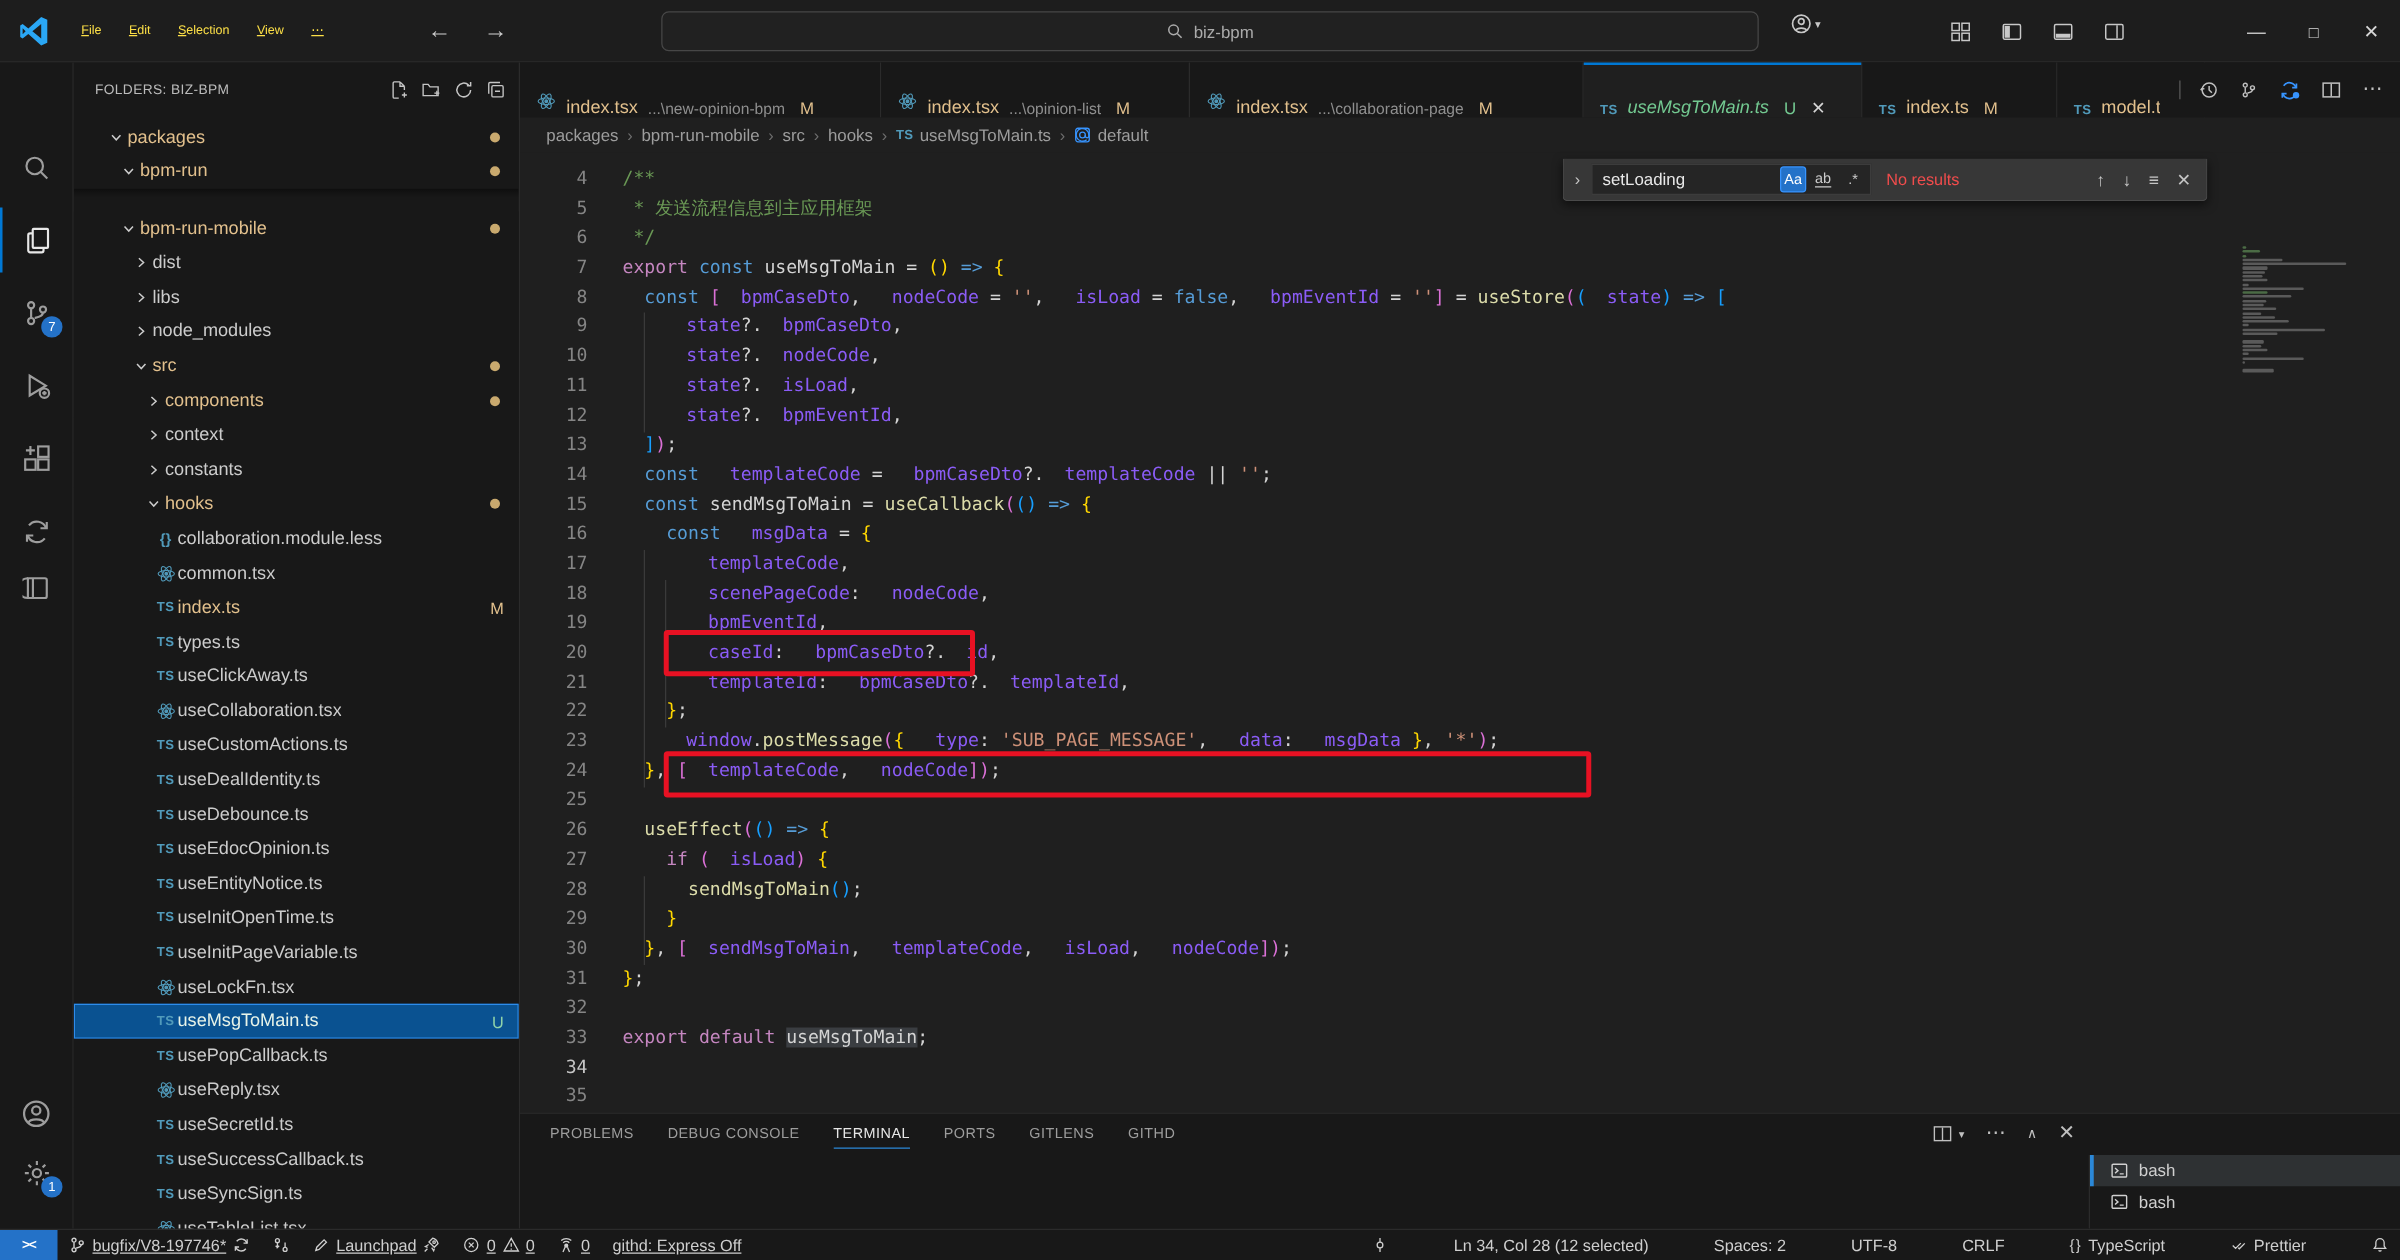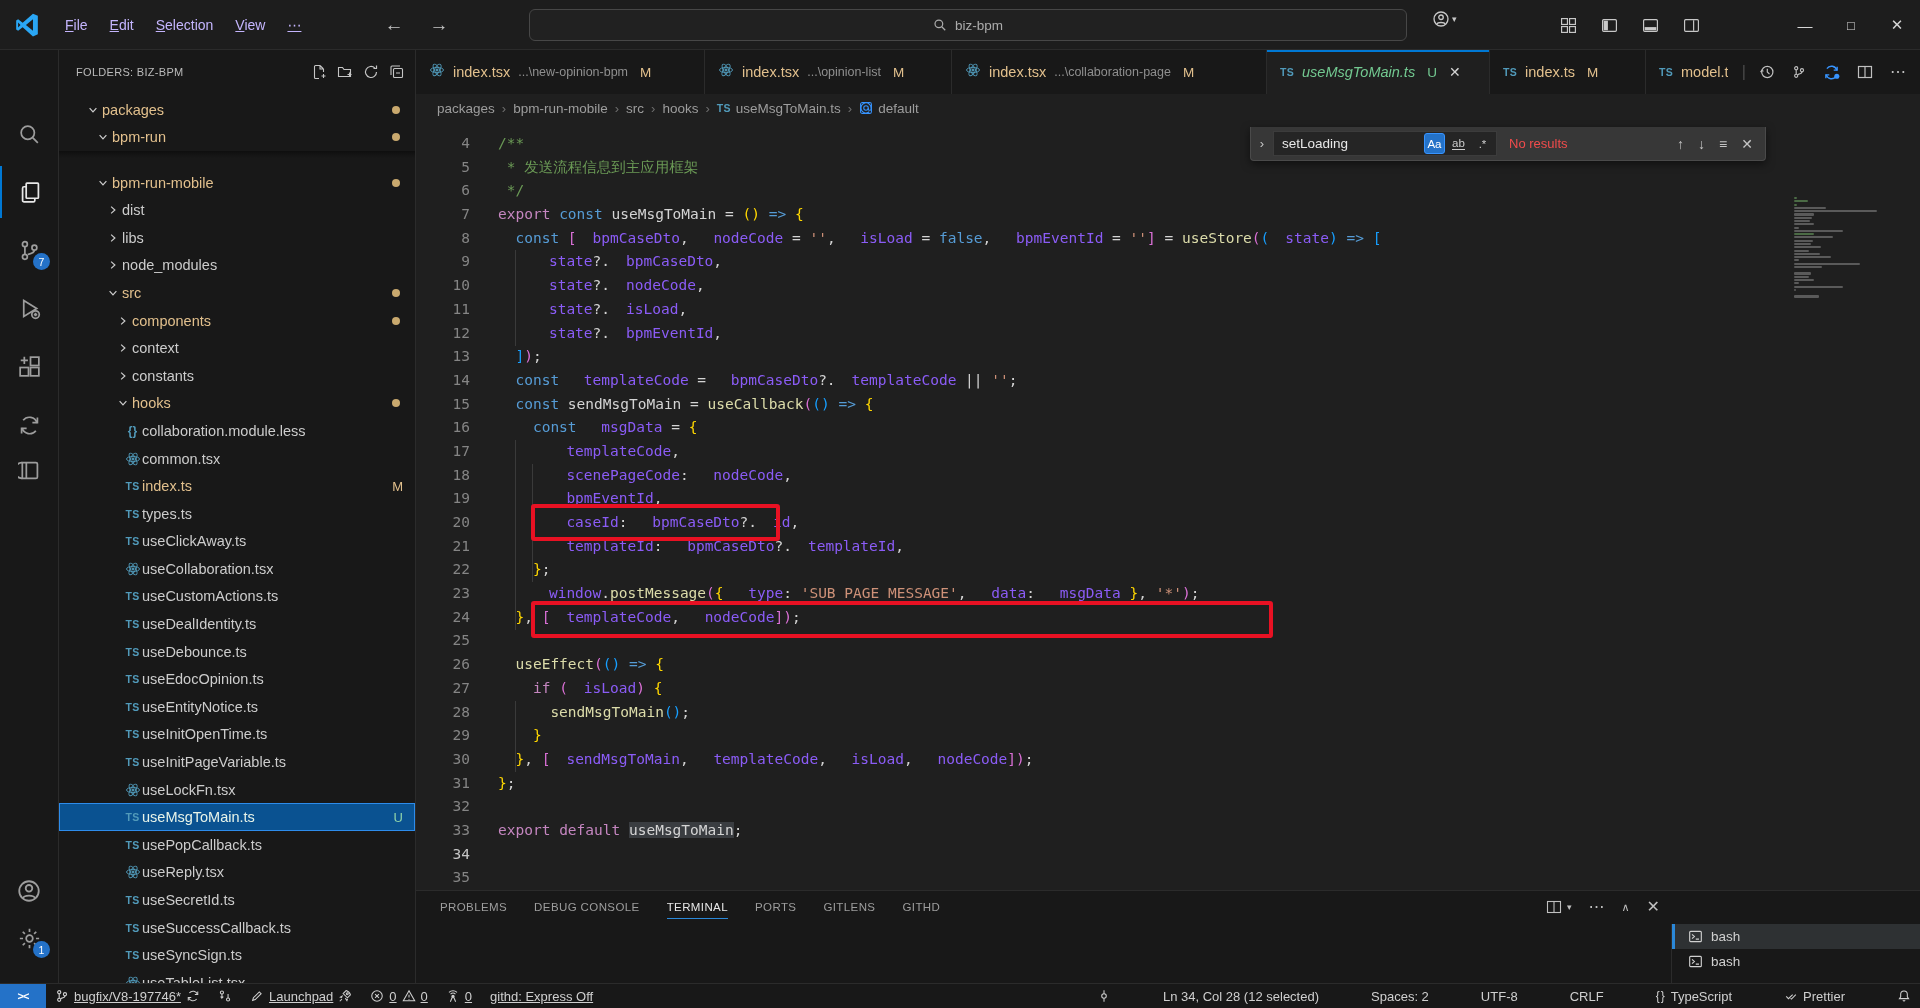--- a/index.html
+++ b/index.html
@@ -6,21 +6,21 @@
   html,body{width:1920px;height:1008px;overflow:hidden;background:#181818;
     font-family:"Liberation Sans",sans-serif;color:#cccccc;-webkit-font-smoothing:antialiased;}
   .mono{font-family:"DejaVu Sans Mono",monospace;}
   .ic{display:inline-flex;align-items:center;justify-content:center;line-height:1;}
   .ic svg{display:block;}
 
   
   #titlebar{position:absolute;left:0;top:0;width:1920px;height:50px;background:#1d1d1d;
     border-bottom:1px solid #2b2b2b;display:flex;align-items:center;}
   #vscode-logo{width:26px;height:26px;margin:0 14px 0 14px;}
-  .menu-item{padding:0 11px;height:30px;line-height:30px;font-size:14px;color:#c4b5fd;border-radius:5px;cursor:default;}
+  .menu-item{padding:0 11px;height:30px;line-height:30px;font-size:10px;color:#fde047;border-radius:5px;cursor:default;}
   .menu-item::first-letter{text-decoration:underline;}
   #nav-arrows{margin-left:72px;display:flex;gap:26px;font-size:19px;color:#c8c8c8;}
   #command-center{position:absolute;left:529px;top:9px;width:878px;height:32px;background:#212121;
     border:1px solid #474747;border-radius:6px;display:flex;align-items:center;justify-content:center;
     color:#ababab;font-size:13.5px;gap:8px;}
   #profile-ctl{position:absolute;left:1432px;top:10px;display:flex;align-items:center;gap:2px;color:#c8c8c8;}
   #layout-ctls{position:absolute;left:1560px;top:0;height:50px;display:flex;align-items:center;gap:24px;color:#c8c8c8;}
   #window-ctls{position:absolute;right:0;top:0;height:50px;display:flex;}
   .win-btn{width:46px;height:50px;display:flex;align-items:center;justify-content:center;font-size:15px;color:#d6d6d6;}
 
@@ -50,21 +50,21 @@
   .tree-row.squeeze{margin-top:-10px;position:relative;z-index:-1;}
   .tree-row.stickyrow{position:relative;z-index:2;}
   #tree-shadow{position:absolute;left:0;top:55.2px;width:100%;height:7px;z-index:3;
     background:linear-gradient(#00000066,transparent);pointer-events:none;}
   .ts-ic{font-size:10.5px;font-weight:bold;color:#519aba;letter-spacing:.3px;}
   .br-ic{font-size:12px;font-weight:bold;color:#519aba;}
 
   
   #editor-group{position:absolute;left:416px;top:50px;width:1504px;height:840px;background:#1f1f1f;}
   #tabstrip{position:absolute;left:0;top:0;width:100%;height:44px;background:#181818;display:flex;}
-  .tab{height:44px;display:flex;align-items:center;padding:0 13px;border-right:1px solid #2b2b2b;
+  .tab{height:44px;display:flex;align-items:flex-end;padding:0 13px;border-right:1px solid #2b2b2b;
     background:#181818;position:relative;flex:none;}
   .tab .tlabel{font-size:14.5px;color:#e2c08d;margin-left:8px;white-space:nowrap;}
   .tab .tdesc{font-size:12.5px;color:#8f8f8f;margin-left:8px;white-space:nowrap;}
   .tab .tbadge{font-size:13.5px;color:#e2c08d;margin-left:12px;}
   .tab.active{background:#1f1f1f;}
   .tab.active::before{content:"";position:absolute;left:0;top:0;width:100%;height:2px;background:#0078d4;}
   .tab.active .tlabel{color:#73c991;font-style:italic;}
   .tab.active .tbadge{color:#73c991;}
   .tab .tclose{margin-left:12px;color:#d4d4d4;font-size:14px;}
   #editor-actions{position:absolute;right:0;top:0;height:44px;display:flex;align-items:center;gap:17px;

